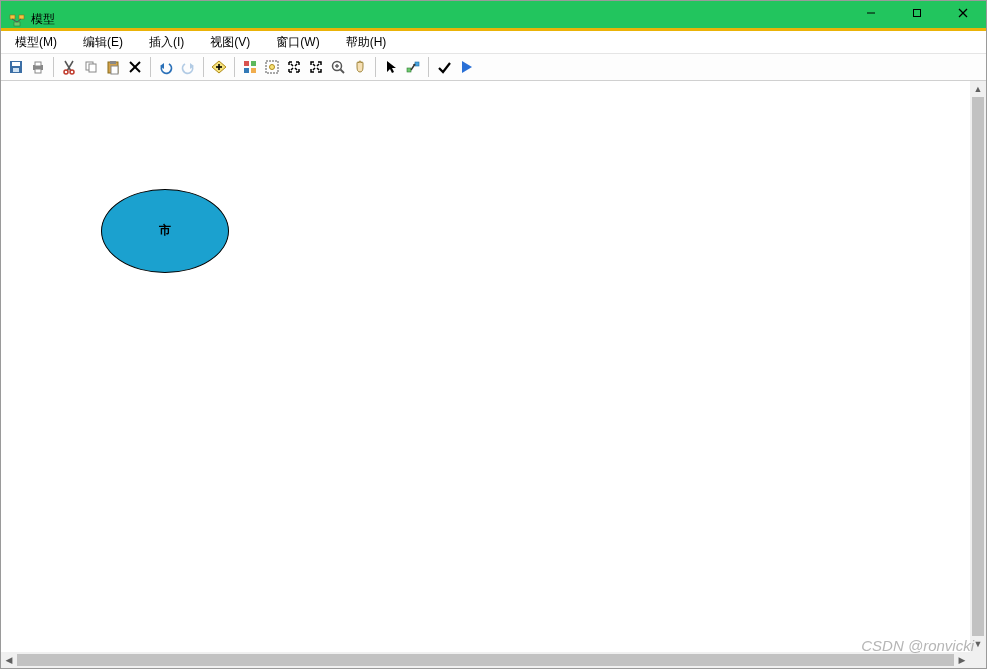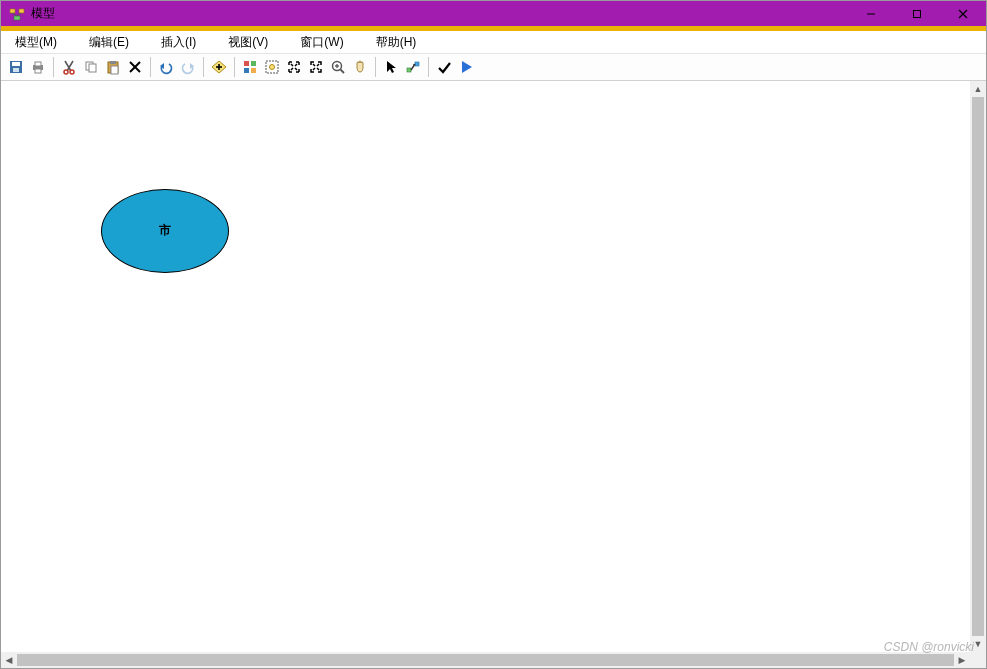--- a/index.html
+++ b/index.html
@@ -1,42 +1,42 @@
 <!DOCTYPE html>
 <html><head>
 <meta charset="utf-8">
 <style>
   * { box-sizing: border-box; }
   html,body { margin:0; padding:0; font-family: "Microsoft YaHei", Tahoma, sans-serif; font-size:12px; color:#000; background:#fff; }
   .window { width:987px; height:669px; border:1px solid #9a9a9a; display:flex; flex-direction:column; background:#fff; position:relative;}
-  .titlebar { height:30px; display:flex; align-items:center; background:#a21caf; border-bottom:5px solid #eab308; }
+  .titlebar { height:30px; display:flex; align-items:flex-end; background:#22c55e; border-bottom:3px solid #eab308; }
   .titlebar .icon { width:16px; height:16px; margin:0 6px 0 8px; display:flex; align-items:center; justify-content:center;}
   .titlebar .title { flex:0 0 auto; font-size:12px; }
   .titlebar .spacer { flex:1 1 auto; }
   .winbtn { width:46px; height:30px; display:flex; align-items:center; justify-content:center; }
-  .menubar { height:22px; display:flex; align-items:center; padding:0 6px; gap:16px; background:#fff;}
+  .menubar { height:22px; display:flex; align-items:center; padding:0 6px; gap:10px; background:#fff;}
   .menuitem { padding:2px 8px; font-size:12px; }
   .toolbar { height:28px; display:flex; align-items:center; padding:0 4px; gap:0px; background:#fdfdfd; border-top:1px solid #e5e5e5; border-bottom:1px solid #d0d0d0;}
   .tbtn { width:22px; height:22px; display:flex; align-items:center; justify-content:center; border-radius:2px;}
   .tbtn.disabled { opacity:0.35; }
   .tsep { width:1px; height:20px; background:#c8c8c8; margin:0 4px; }
   .canvas-wrap { flex:1 1 auto; position:relative; background:#fff; overflow:hidden;}
   .canvas { position:absolute; left:0; top:0; right:16px; bottom:16px; background:#fff; overflow:hidden;}
   .vscroll { position:absolute; right:0; top:0; bottom:16px; width:16px; background:#f0f0f0; display:flex; flex-direction:column;}
   .hscroll { position:absolute; left:0; right:16px; bottom:0; height:16px; background:#f0f0f0; display:flex;}
   .scroll-corner { position:absolute; right:0; bottom:0; width:16px; height:16px; background:#f0f0f0;}
   .scrollbtn { width:16px; height:16px; display:flex; align-items:center; justify-content:center; color:#606060; font-size:9px;}
   .scrolltrack { flex:1; position:relative;}
   .vthumb { position:absolute; left:2px; right:2px; top:0; height:40px; background:#c2c2c2; border-radius:0px;}
   .hthumb { position:absolute; top:2px; bottom:2px; left:0; width:40px; background:#c2c2c2; border-radius:0px;}
 
   .node { position:absolute; border:1px solid #000; border-radius:50%; display:flex; align-items:center; justify-content:center; text-align:center; font-family:"Courier New", monospace; font-weight:bold; font-size:12px; line-height:1.2; padding:4px 8px; word-break:break-all;}
   .node.blue { background:#1ba1cf; }
 
-  .watermark { position:absolute; right:12px; bottom:14px; font-size:12px; color:rgba(120,120,120,0.55); font-style:italic; font-family:Arial,sans-serif; pointer-events:none;}
+  .watermark { position:absolute; right:12px; bottom:14px; font-size:15px; color:rgba(120,120,120,0.55); font-style:italic; font-family:Arial,sans-serif; pointer-events:none;}
 </style>
 </head>
 <body>
 
 <div class="window">
 
   <div class="titlebar">
     <span class="icon">
       <svg width="16" height="16" viewBox="0 0 16 16">
         <rect x="1" y="3" width="5" height="4" fill="#f6c342" stroke="#8a6d1a" stroke-width="0.6"></rect>

